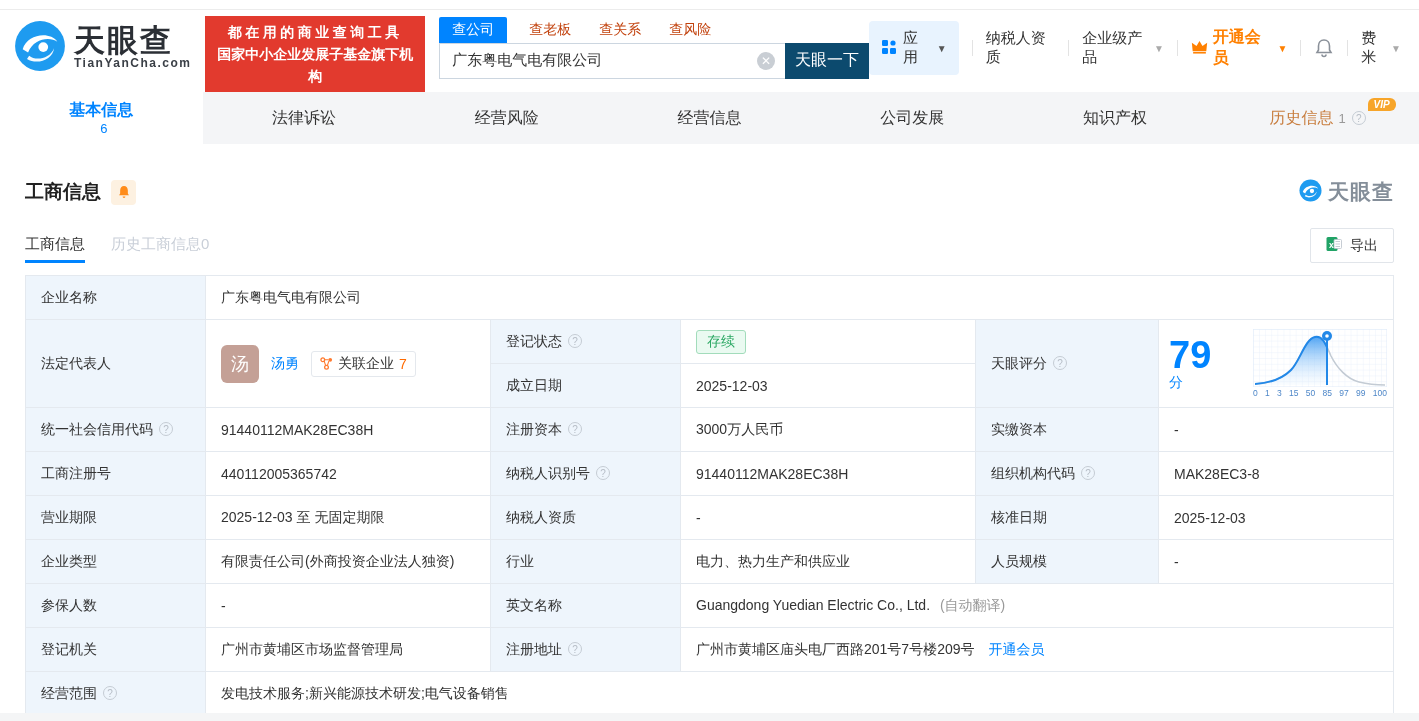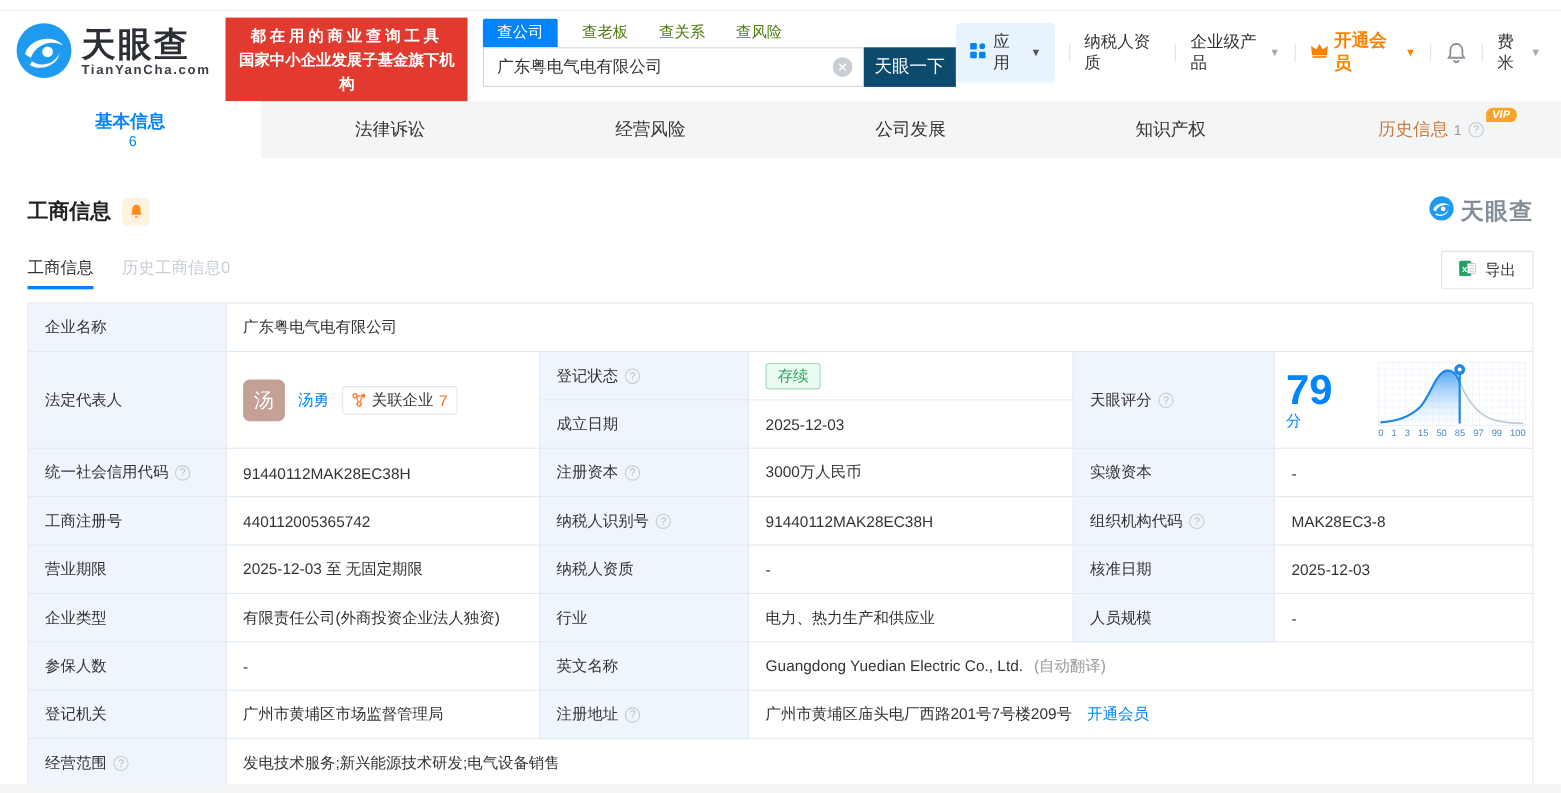--- a/index.html
+++ b/index.html
@@ -11,21 +11,21 @@
   .header { height:76px; display:flex; align-items:center; padding:0 18px 0 14px; }
   .logo { display:flex; align-items:center; cursor:pointer; }
   .logo-txt { margin-left:8px; }
   .logo-name { font-size:31px; font-weight:bold; color:#2b2f35; letter-spacing:2px; line-height:30px; }
   .logo-domain { font-size:12px; font-weight:bold; color:#3a3f46; letter-spacing:1.5px; }
   .promo { background:#e23a2e; color:#fff; margin-left:14px; padding:5px 10px; text-align:center;
            font-size:14px; font-weight:bold; line-height:22px;margin-top:12px; }
   .promo .l1 { letter-spacing:3.5px; }
   .search { margin-left:14px; width:452px; }
   .s-tabs { display:flex; align-items:flex-end; height:25px; font-size:14px; }
-  .s-tab { color:#4d7c0f; margin-right:28px; padding-bottom:4px; cursor:pointer; }
+  .s-tab { color:#c2410c; margin-right:28px; padding-bottom:4px; cursor:pointer; }
   .s-tab.active { background:#0084ff; color:#fff; padding:4px 13px; margin-right:22px; border-radius:2px 2px 0 0; }
   .s-row { display:flex; height:36px; }
   .s-input-wrap { flex:1; position:relative; }
   .s-input-wrap input { width:100%; height:36px; border:1px solid #ccd6e0; border-right:none;
                         padding:0 36px 0 12px; font-size:15px; color:#333; outline:none;
                         font-family:"Liberation Sans","DejaVu Sans",sans-serif; }
   .clear-ic { position:absolute; right:10px; top:9px; width:18px; height:18px; border-radius:50%;
               background:#c9ced4; color:#fff; font-size:12px; line-height:18px; text-align:center; cursor:pointer; }
   .s-btn { width:84px; background:#0c4a6e; color:#fff; border:none; font-size:16px; cursor:pointer;
            font-family:"Liberation Sans","DejaVu Sans",sans-serif; }
@@ -187,20 +187,23 @@
 <div class="nav">
   <div class="nav-tab active">
     <span>基本信息</span>
     <span class="nav-count">6</span>
   </div>
   <div class="nav-tab">
     <span>法律诉讼</span>
   </div>
   <div class="nav-tab">
     <span>经营风险</span>
+  </div>
+  <div class="nav-tab">
+    <span>经营信息</span>
   </div>
   <div class="nav-tab">
     <span>公司发展</span>
   </div>
   <div class="nav-tab">
     <span>知识产权</span>
   </div>
   <div class="nav-tab history">
     <span class="vip-badge">VIP</span>
     <span>历史信息</span>

